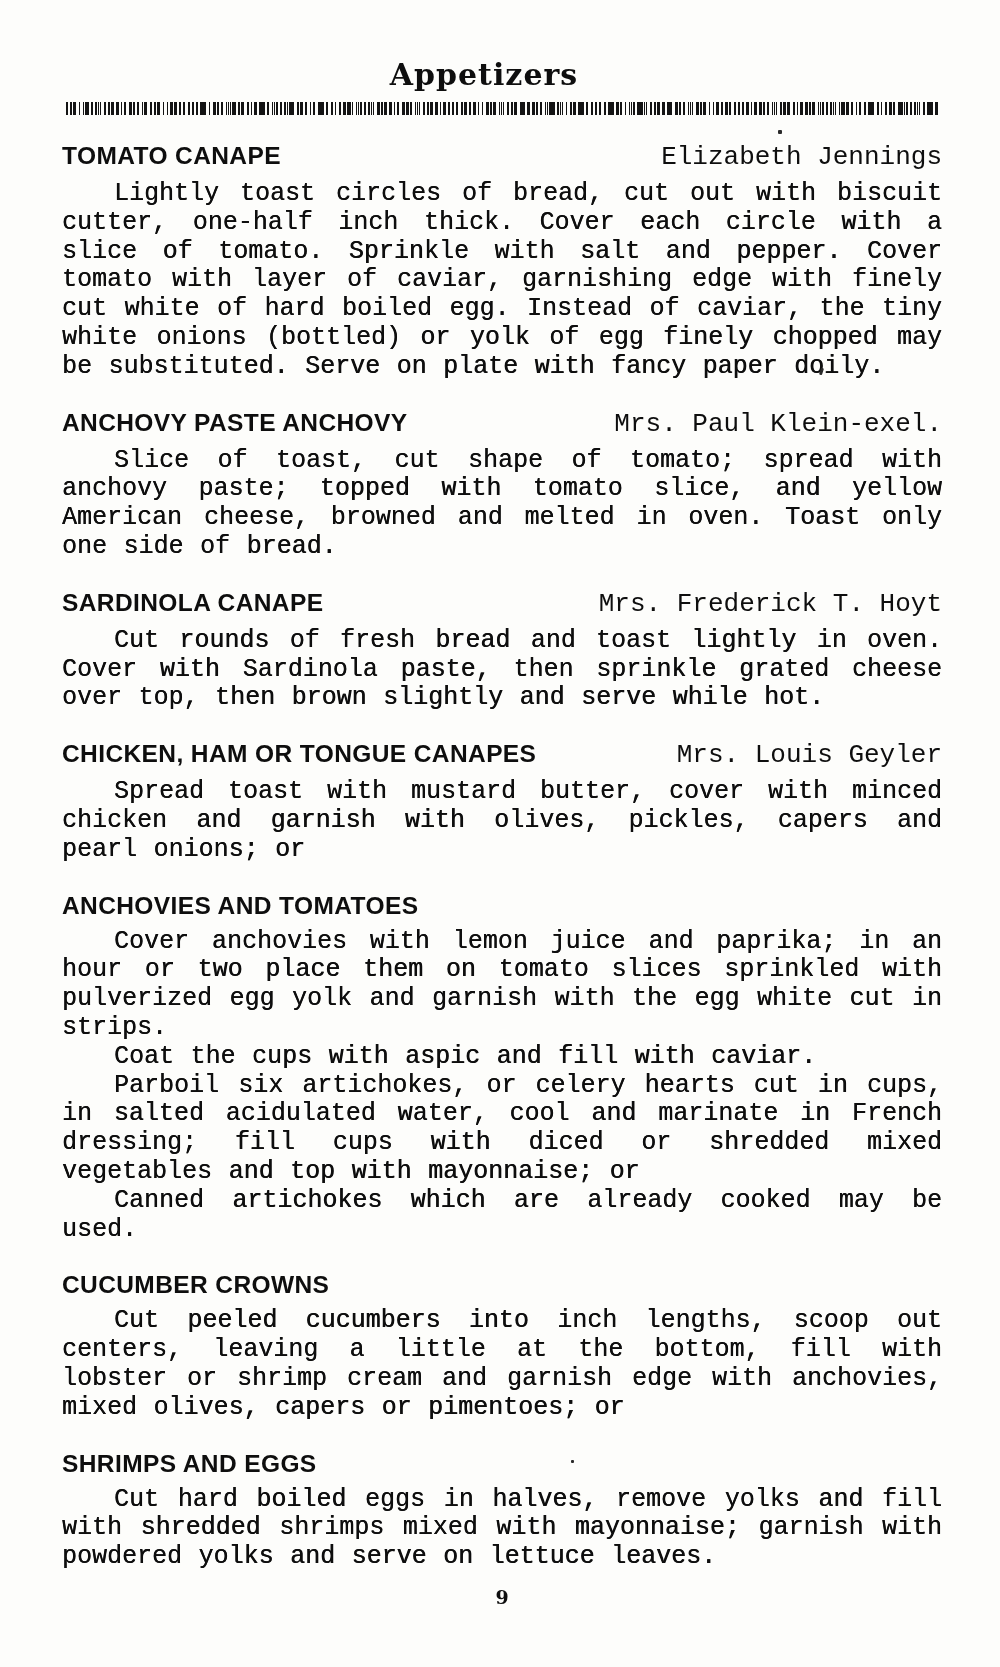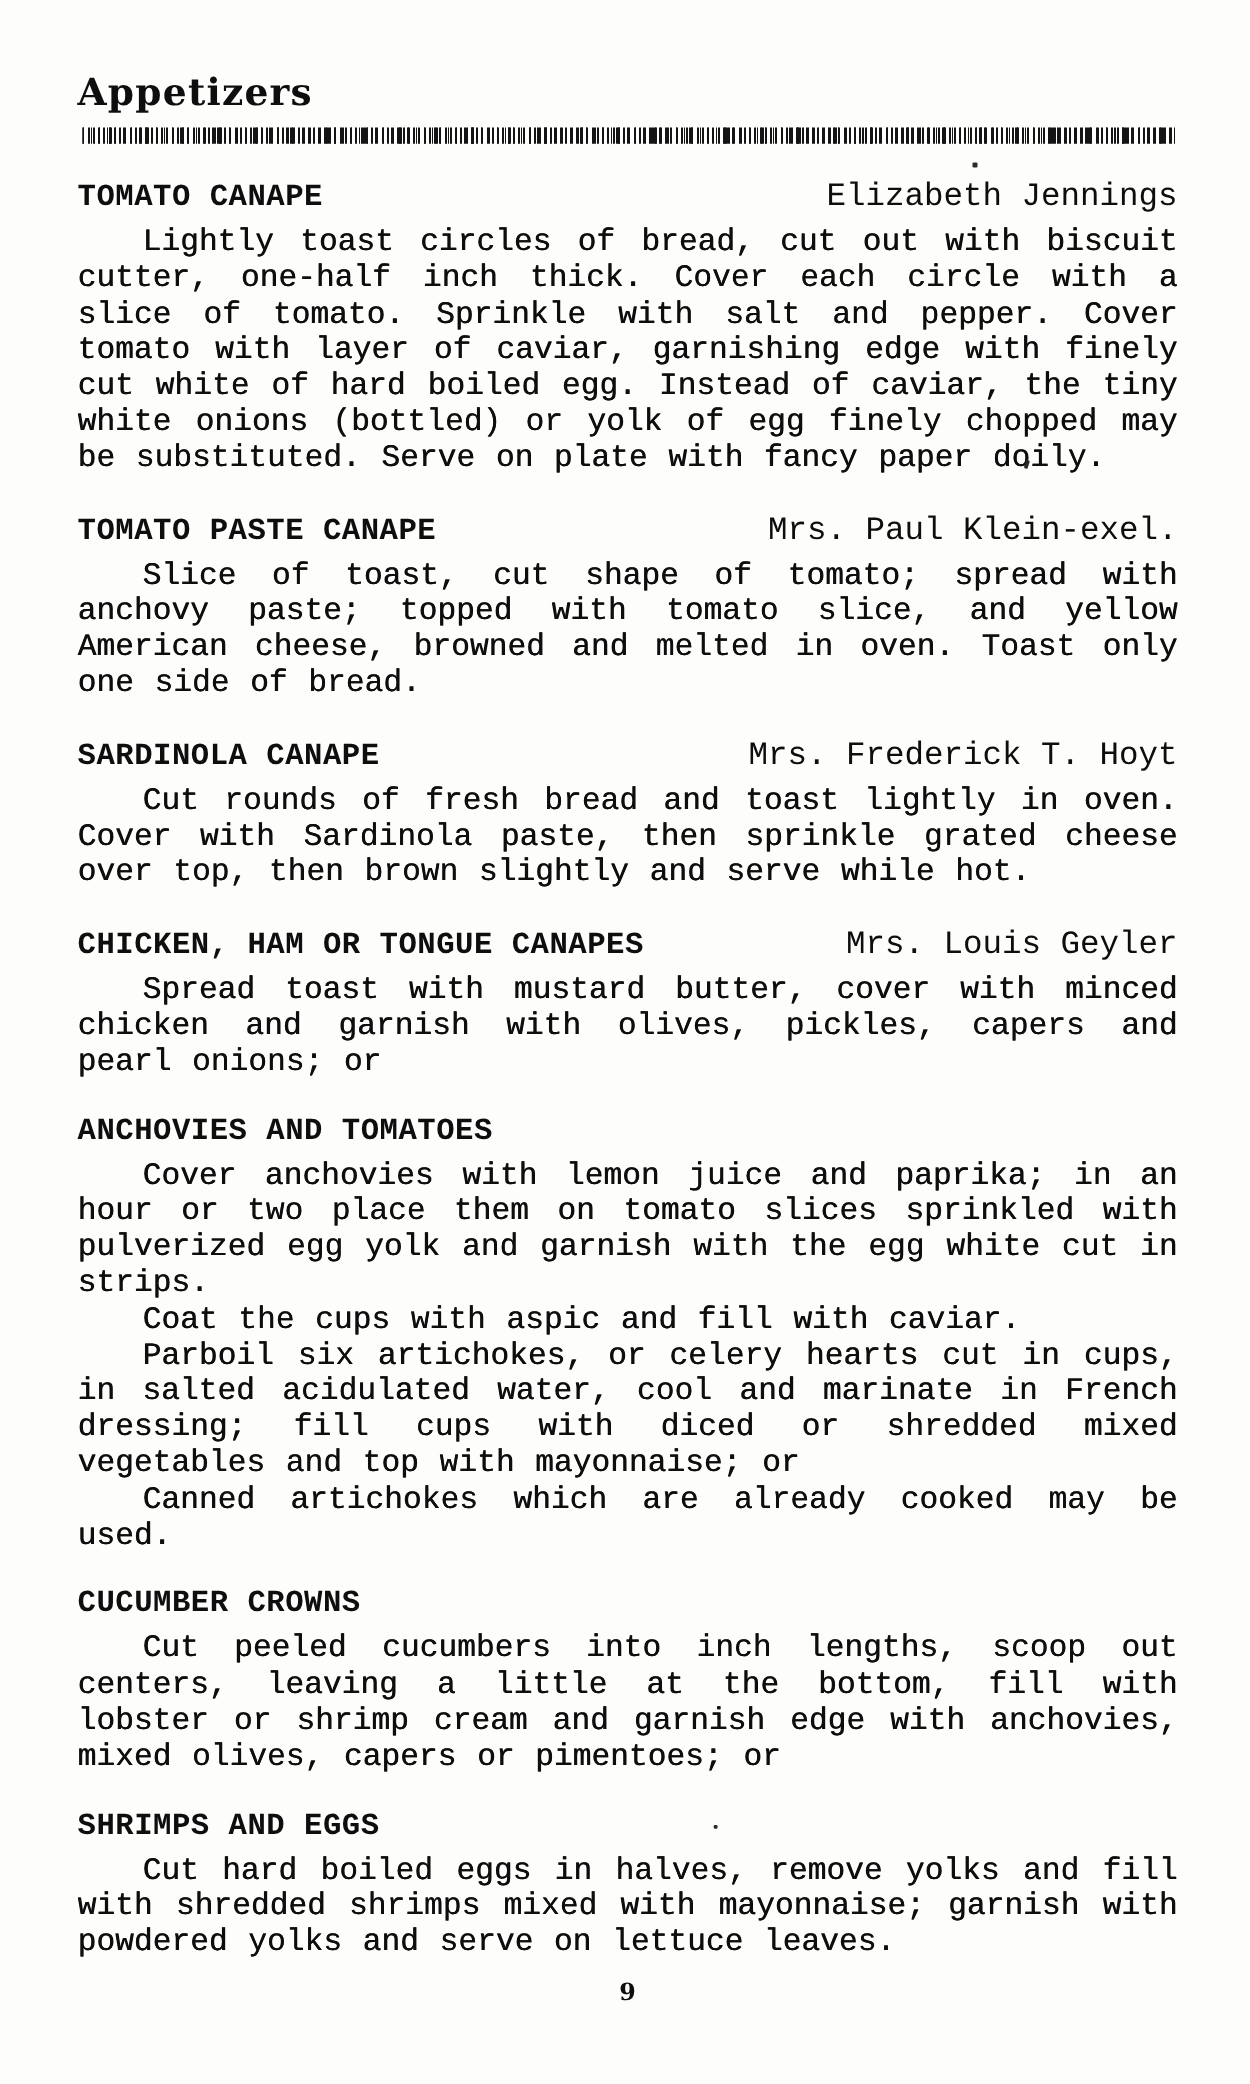--- a/index.html
+++ b/index.html
@@ -7,21 +7,21 @@
     position:relative;
     width:1000px;height:1667px;
     margin:0 auto;
     box-sizing:border-box;
     background:#fdfdfb;
     padding:58px 58px 0 62px;
     color:#0e0e0e;
     overflow:hidden;
   }
   .running-head{
-    text-align:left;
+    text-align:center;
     font-family:"DejaVu Serif",serif;
     font-weight:700;
     font-size:30px;
     line-height:34px;
     letter-spacing:1px;
     padding-right:36px;
   }
   .deco-rule{
     height:13px;
     margin:10px 2px 0 4px;
@@ -30,21 +30,21 @@
       repeating-linear-gradient(90deg,#141414 0 1px,transparent 1px 6.5px),
       repeating-linear-gradient(90deg,transparent 0 21px,#141414 21px 23.5px,transparent 23.5px 29px);
   }
   .recipe-head{
     display:flex;
     justify-content:space-between;
     align-items:baseline;
     margin:27px 0 8px 0;
   }
   .recipe-title{
-    font-family:Liberation Mono, monospace;
+    font-family:Liberation Sans, sans-serif;
     font-weight:700;
     font-size:24.5px;
     letter-spacing:.4px;
     white-space:nowrap;
   }
   .recipe-attr{
     font-family:Liberation Mono, monospace;
     font-size:26px;
     white-space:nowrap;
   }
@@ -87,21 +87,21 @@
       <span class="recipe-title">TOMATO CANAPE</span>
       <span class="recipe-attr">Elizabeth Jennings</span>
     </div>
     <div class="recipe-body">
       <p>Lightly toast circles of bread, cut out with biscuit cutter, one-half inch thick.  Cover each circle with a slice of tomato.  Sprinkle with salt and pepper.  Cover tomato with layer of caviar, garnishing edge with finely cut white of hard boiled egg.  Instead of caviar, the tiny white onions (bottled) or yolk of egg finely chopped may be substituted.  Serve on plate with fancy paper doily.</p>
     </div>
   </article>
 
   <article>
     <div class="recipe-head">
-      <span class="recipe-title">TOMATO PASTE CANAPE</span>
+      <span class="recipe-title">ANCHOVY PASTE ANCHOVY</span>
       <span class="recipe-attr">Mrs. Paul Klein-exel.</span>
     </div>
     <div class="recipe-body">
       <p>Slice of toast, cut shape of tomato; spread with anchovy paste; topped with tomato slice, and yellow American cheese, browned and melted in oven.  Toast only one side of bread.</p>
     </div>
   </article>
 
   <article>
     <div class="recipe-head">
       <span class="recipe-title">SARDINOLA CANAPE</span>

